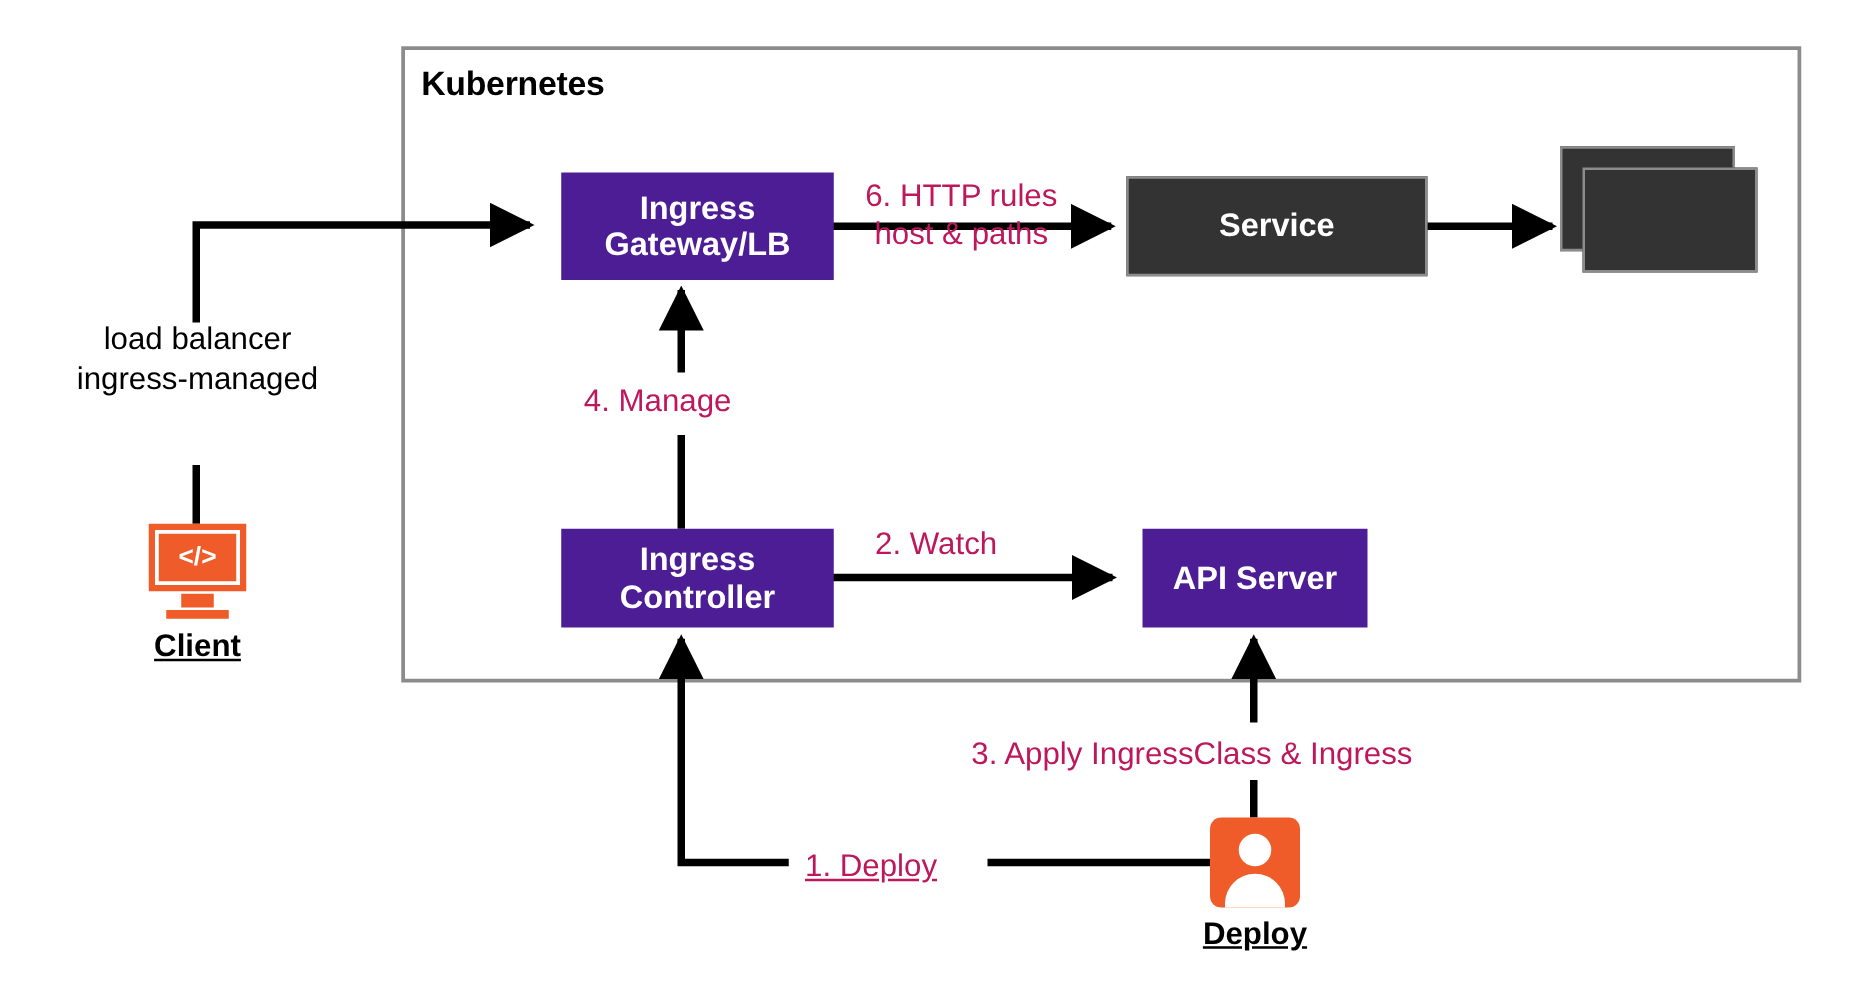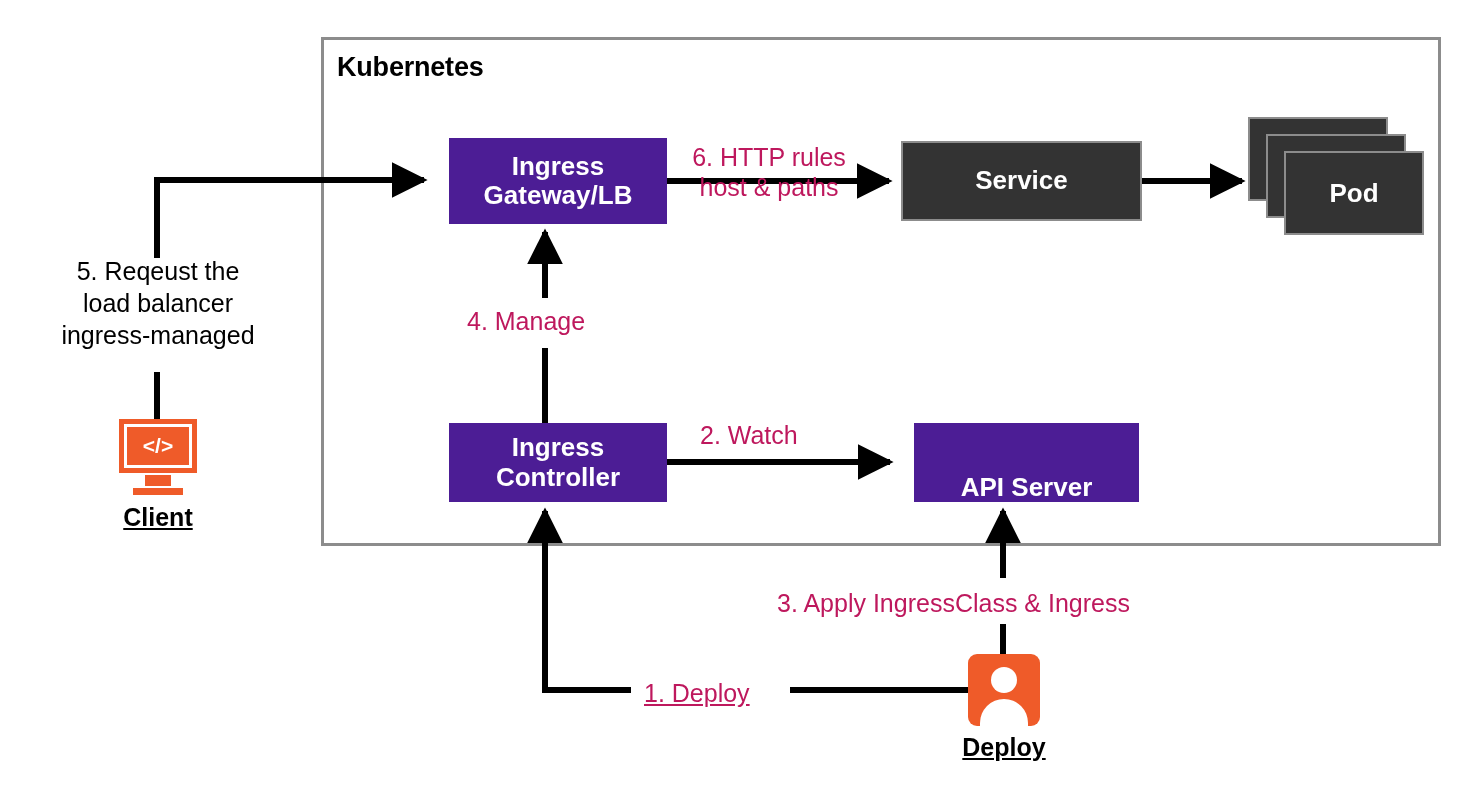--- a/index.html
+++ b/index.html
@@ -63,23 +63,22 @@
   }
   #node-service {
     left: 901px; top: 141px; width: 241px; height: 80px;
     font-size: 26px;
   }
   #node-ingress-controller {
     left: 437px; top: 423px; width: 218px; height: 79px;
     font-size: 26px;
   }
   #node-api-server {
-    left: 902px; top: 423px; width: 225px; height: 79px;
-    font-size: 26px;
-    align-items: flex-end;
+    left: 902px; top: 423px; width: 180px; height: 79px;
+    font-size: 26px;
   }
 
   
   .pod-stack {
     position: absolute;
     left: 1248px;
     top: 117px;
     width: 175px;
     height: 118px;
   }
@@ -256,23 +255,20 @@
     </span>
   </div>
 
   <div class="node dark" id="node-service">
     <span>Service</span>
   </div>
 
   <div class="pod-stack">
     <div class="pod-card back"></div>
     <div class="pod-card mid"></div>
-    <div class="pod-card front">
-      <span>Pod</span>
-    </div>
   </div>
 
   <div class="node orange" id="node-ingress-controller">
     <span>
       <span>Ingress</span><br>
       <span>Controller</span>
     </span>
   </div>
 
   <div class="node orange" id="node-api-server">
@@ -286,21 +282,20 @@
 
   <div class="edge-label" id="label-manage">4. Manage</div>
 
   <div class="edge-label" id="label-watch">2. Watch</div>
 
   <div class="edge-label" id="label-deploy">1. Deploy</div>
 
   <div class="edge-label" id="label-apply">3. Apply IngressClass &amp; Ingress</div>
 
   <div id="client-caption">
-    <div>5. Reqeust the</div>
     <div>load balancer</div>
     <div>ingress-managed</div>
   </div>
 
   <svg style="position:absolute;left:0;top:0;width:1480px;height:794px;pointer-events:none;" viewBox="0 0 1480 794">
     <path d="M 157 372 L 157 419" fill="none" stroke="#000000" stroke-width="6"></path>
   </svg>
 
   <div id="client-icon">
     <div class="monitor-frame"></div>

